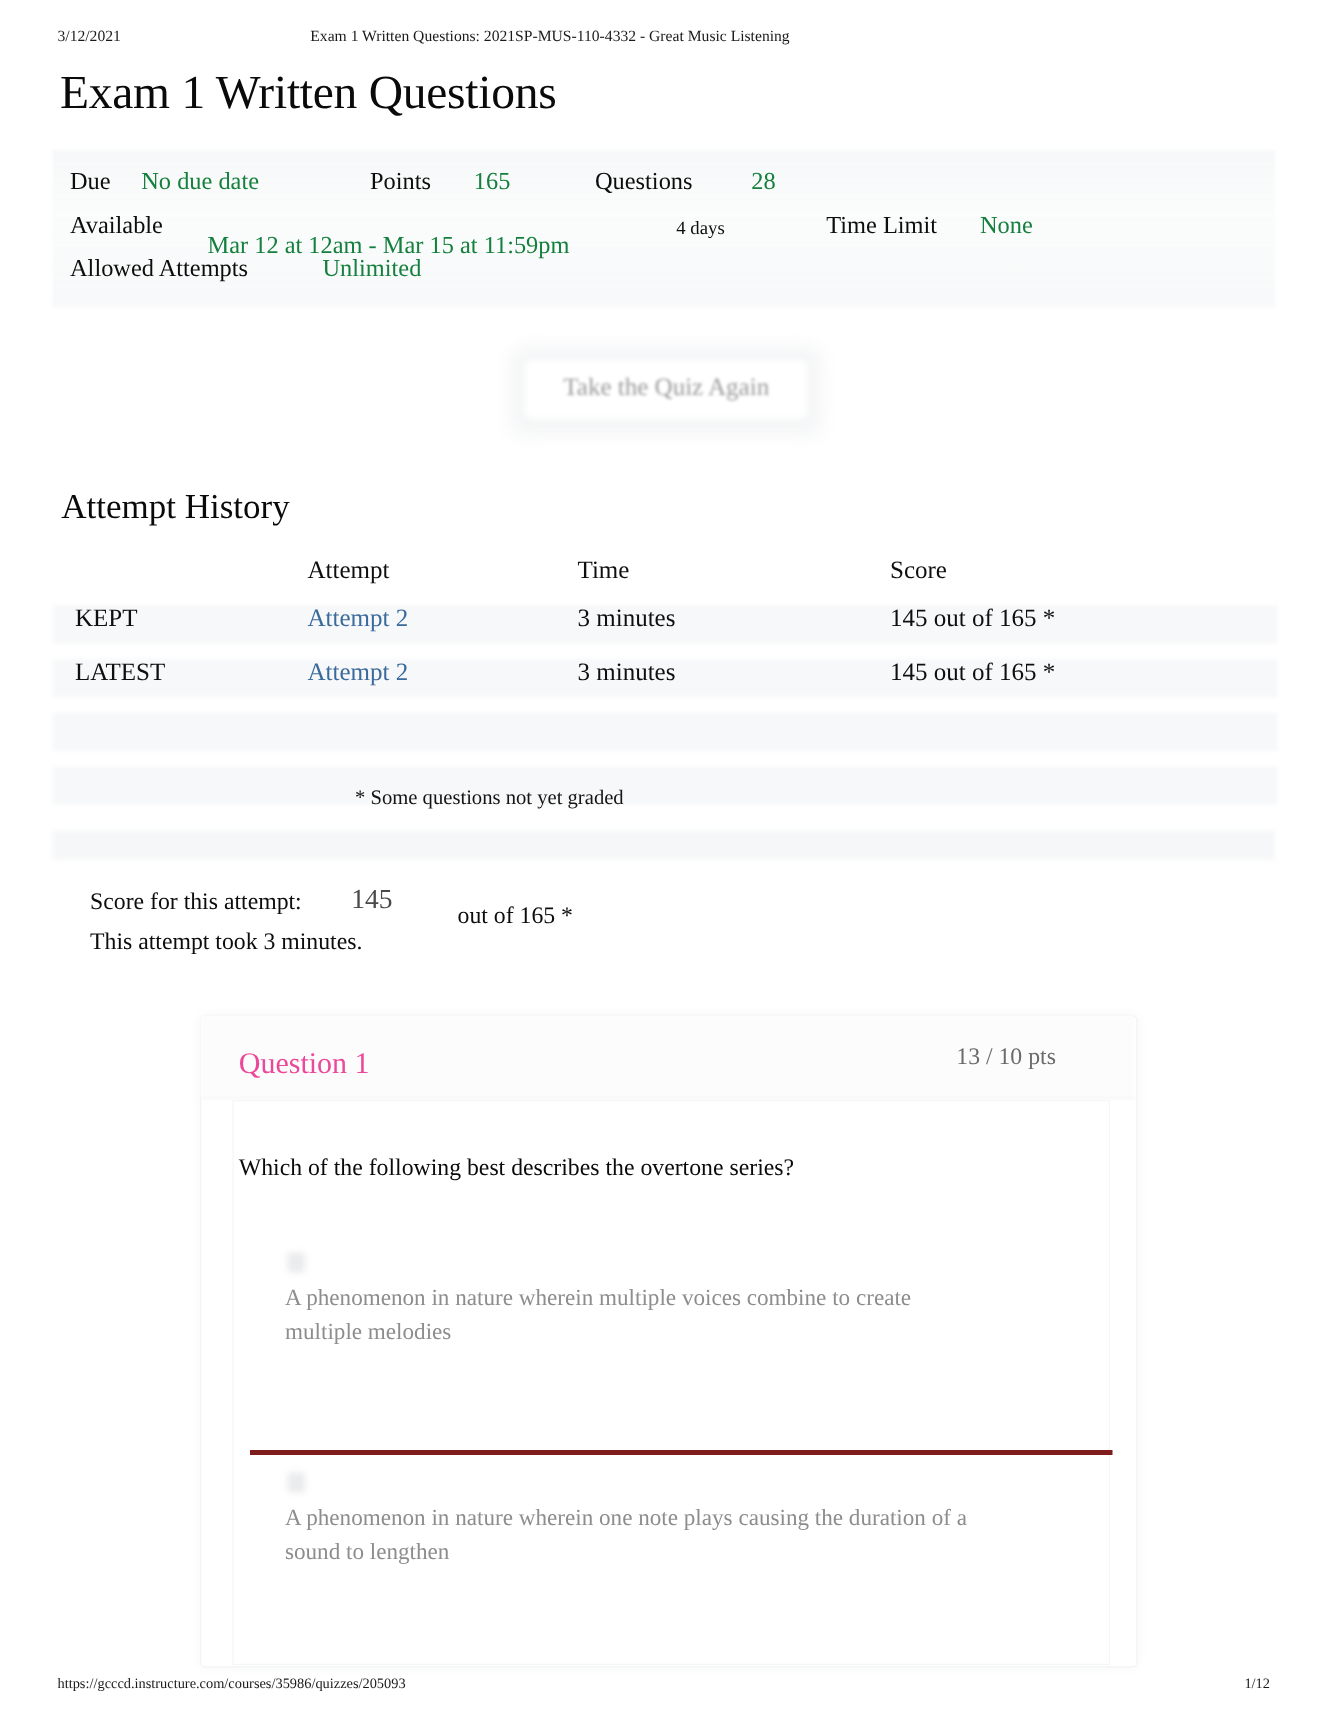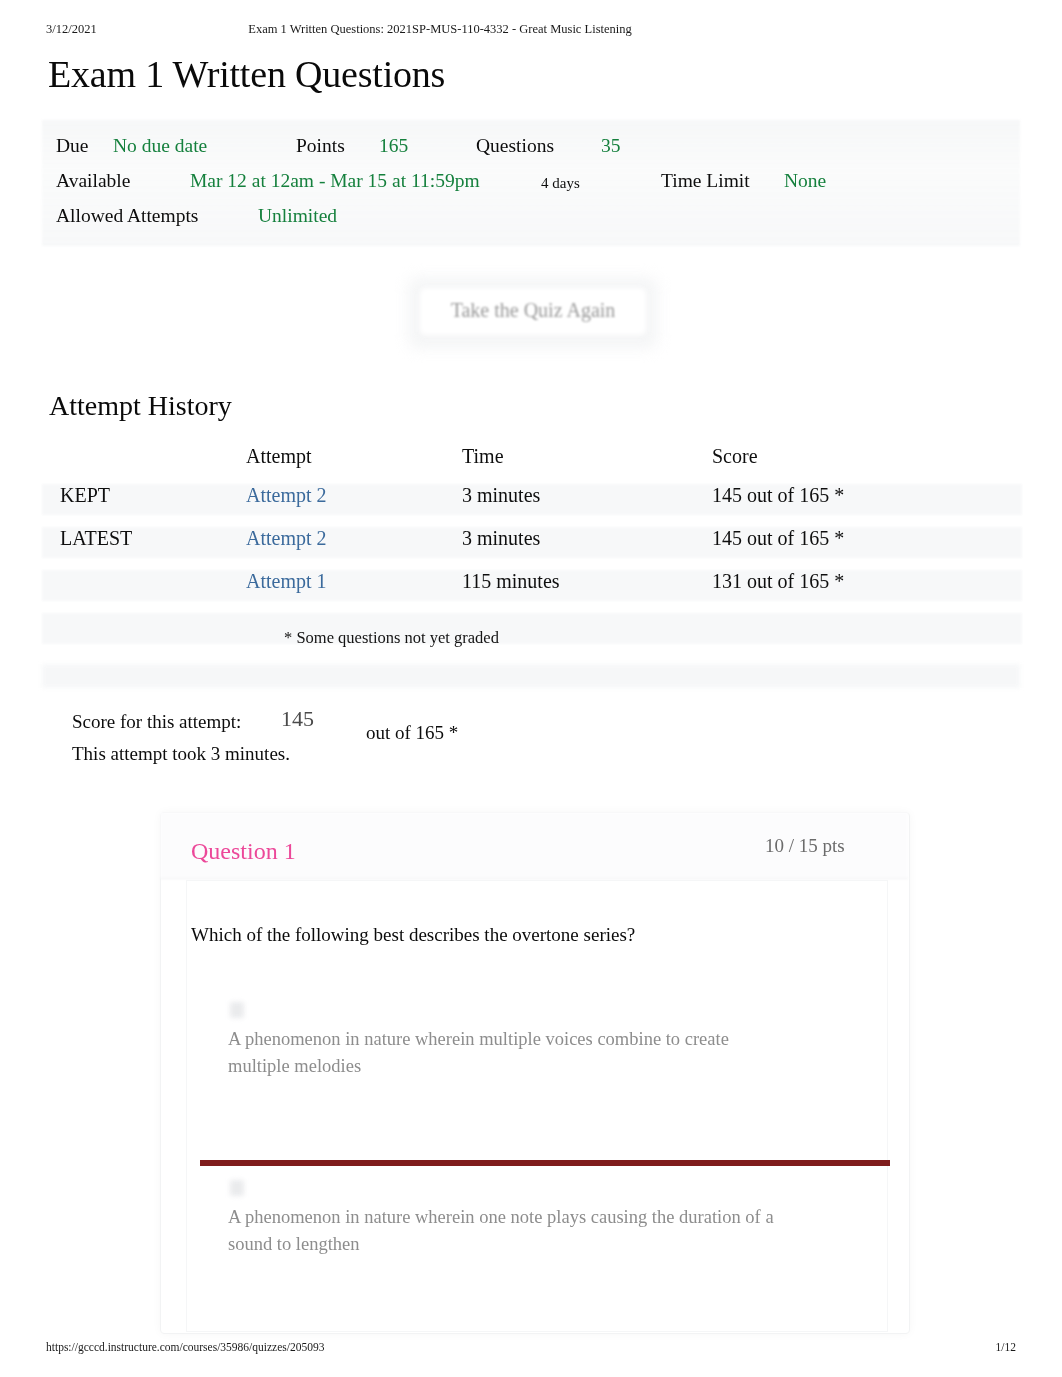--- a/index.html
+++ b/index.html
@@ -105,21 +105,21 @@
   .meta-lbl { color: #0d0d0d; }
   .meta-val { color: #15803d; }
   .m-due-lbl   { position:absolute; left:0px;   top:0; }
   .m-due-val   { position:absolute; left:57px;  top:0; }
   .m-pts-lbl   { position:absolute; left:240px; top:0; }
   .m-pts-val   { position:absolute; left:323px; top:0; }
   .m-qs-lbl    { position:absolute; left:420px; top:0; }
   .m-qs-val    { position:absolute; left:545px; top:0; }
 
   .m-avl-lbl   { position:absolute; left:0px;   top:0; }
-  .m-avl-val   { position:absolute; left:110px; top:0;margin-left:24px; }
+  .m-avl-val   { position:absolute; left:110px; top:16px; }
   .m-days      { position:absolute; left:485px; top:3px; font-size:15px; }
   .m-tl-lbl    { position:absolute; left:605px; top:0; }
   .m-tl-val    { position:absolute; left:728px; top:0; }
 
   .m-att-lbl   { position:absolute; left:0px;   top:0; }
   .m-att-val   { position:absolute; left:202px; top:0; }
 
   
   .retake-wrap {
     position: absolute;
@@ -305,21 +305,21 @@
     position: absolute;
     left: 200px;
     top: 988px;
     width: 690px;
   }
   .ans {
     position: relative;
     min-height: 140px;
     padding: 22px 0 10px 0;
   }
-  .ans + .ans { border-top: 6px solid #7f1d1d; }
+  .ans + .ans { border-top: 4px solid #7f1d1d; }
   .ans-radio {
     position: absolute;
     left: 30px;
     top: 14px;
     width: 14px;
     height: 16px;
     background: #e9eaec;
     border-radius: 2px;
     filter: blur(2.6px);
     opacity: 0.95;
@@ -346,21 +346,21 @@
 <h1 class="page-title">Exam 1 Written Questions</h1>
 
 <div class="meta-band"></div>
 <div class="meta">
   <div class="meta-row">
     <span class="meta-lbl m-due-lbl">Due</span>
     <span class="meta-val m-due-val">No due date</span>
     <span class="meta-lbl m-pts-lbl">Points</span>
     <span class="meta-val m-pts-val">165</span>
     <span class="meta-lbl m-qs-lbl">Questions</span>
-    <span class="meta-val m-qs-val">35</span>
+    <span class="meta-val m-qs-val">28</span>
   </div>
   <div class="meta-row">
     <span class="meta-lbl m-avl-lbl">Available</span>
     <span class="meta-val m-avl-val">Mar 12 at 12am - Mar 15 at 11:59pm</span>
     <span class="m-days">4 days</span>
     <span class="meta-lbl m-tl-lbl">Time Limit</span>
     <span class="meta-val m-tl-val">None</span>
   </div>
   <div class="meta-row">
     <span class="meta-lbl m-att-lbl">Allowed Attempts</span>
@@ -396,45 +396,39 @@
     <span class="c-score">145 out of 165 *</span>
   </div>
 
   <div class="hist-row">
     <span class="c-kept">LATEST</span>
     <a href="#" class="c-attempt attempt-link">Attempt 2</a>
     <span class="c-time">3 minutes</span>
     <span class="c-score">145 out of 165 *</span>
   </div>
 
-  <div class="hist-row">
-    <span class="c-kept"></span>
-    <a href="#" class="c-attempt attempt-link">Attempt 1</a>
-    <span class="c-time">115 minutes</span>
-    <span class="c-score">131 out of 165 *</span>
-  </div>
 </div>
 
 <div class="note-graded">* Some questions not yet graded</div>
 
 <div class="div-band"></div>
 
 <div class="score-block">
   <div class="score-line1">
     <span class="sl-lbl">Score for this attempt:</span>
     <span class="sl-num">145</span>
     <span class="sl-out">out of 165 *</span>
   </div>
   <div class="score-sub">This attempt took 3 minutes.</div>
 </div>
 
 <div class="qcard"></div>
 <div class="qhead"></div>
 <div class="q-title">Question 1</div>
-<div class="q-pts">10 / 15 pts</div>
+<div class="q-pts">13 / 10 pts</div>
 
 <div class="q-body"></div>
 <div class="q-text">Which of the following best describes the overtone series?</div>
 
 <div class="answers">
   <div class="ans">
     <span class="ans-radio"></span>
     <span class="ans-text">A phenomenon in nature wherein multiple voices combine to create multiple melodies</span>
   </div>
   <div class="ans">

